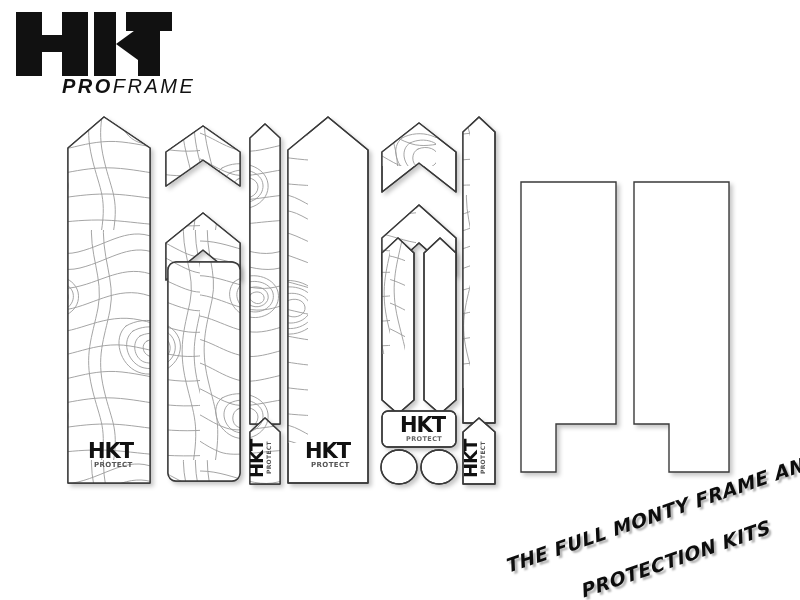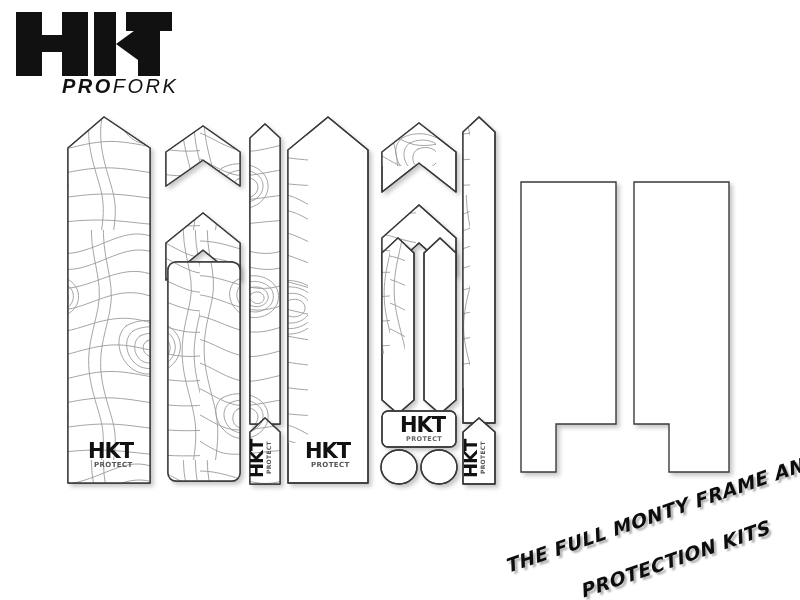--- a/index.html
+++ b/index.html
@@ -107,21 +107,21 @@
 
         <path d="M2 2 h26 v23 h20 V2 h26 v64 H48 V42 H28 v24 H2 Z"></path>
 
         <path d="M80 2 h22 v64 H80 Z"></path>
         <path d="M146 2 l-44 32 44 32 v-22 l-18 -10 18 -10 Z"></path>
 
         <path d="M112 2 h46 v19 h-12 v45 h-22 V21 h-12 Z"></path>
       </g>
     </svg>
     <div class="tagline">
-      <span class="pro">PRO</span><span class="tect">FORK</span>
+      <span class="pro">PRO</span><span class="tect">FRAME</span>
     </div>
   </div>
 
   <svg id="decal-sheet" viewBox="0 0 800 600">
     <defs>
 
       <filter id="pieceShadow" x="-30%" y="-30%" width="180%" height="180%">
         <feDropShadow dx="3" dy="3" stdDeviation="2.2" flood-color="#000000" flood-opacity="0.22"></feDropShadow>
       </filter>
 

